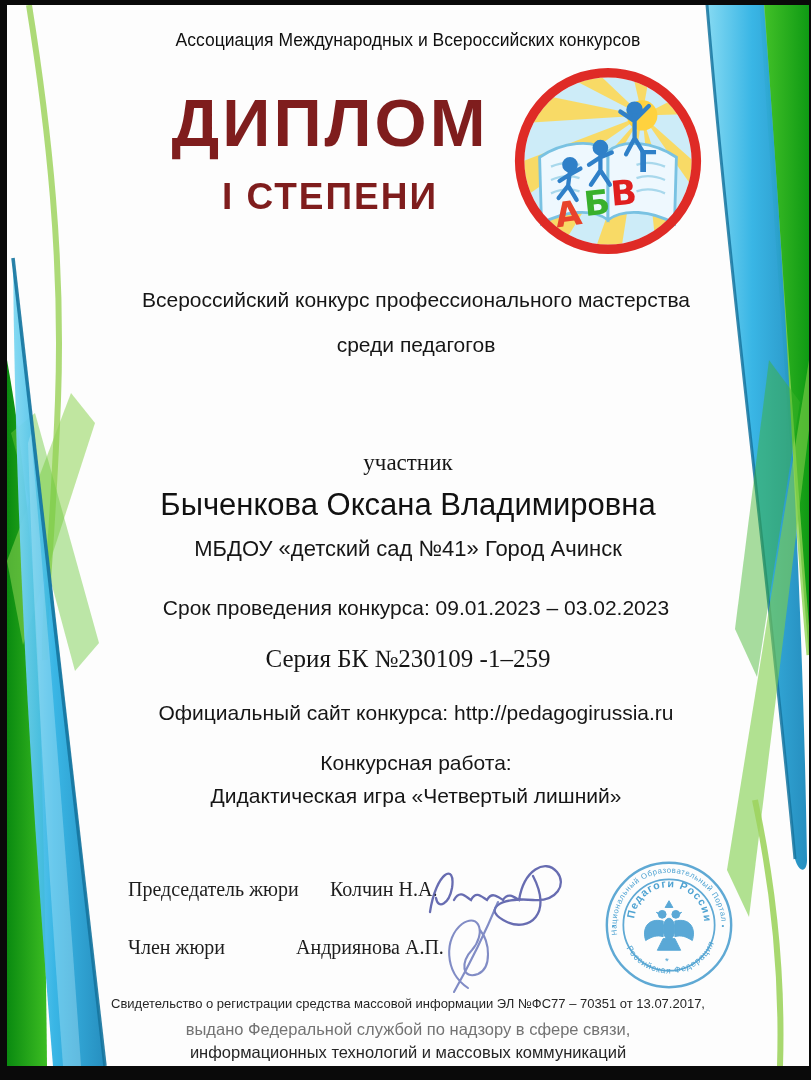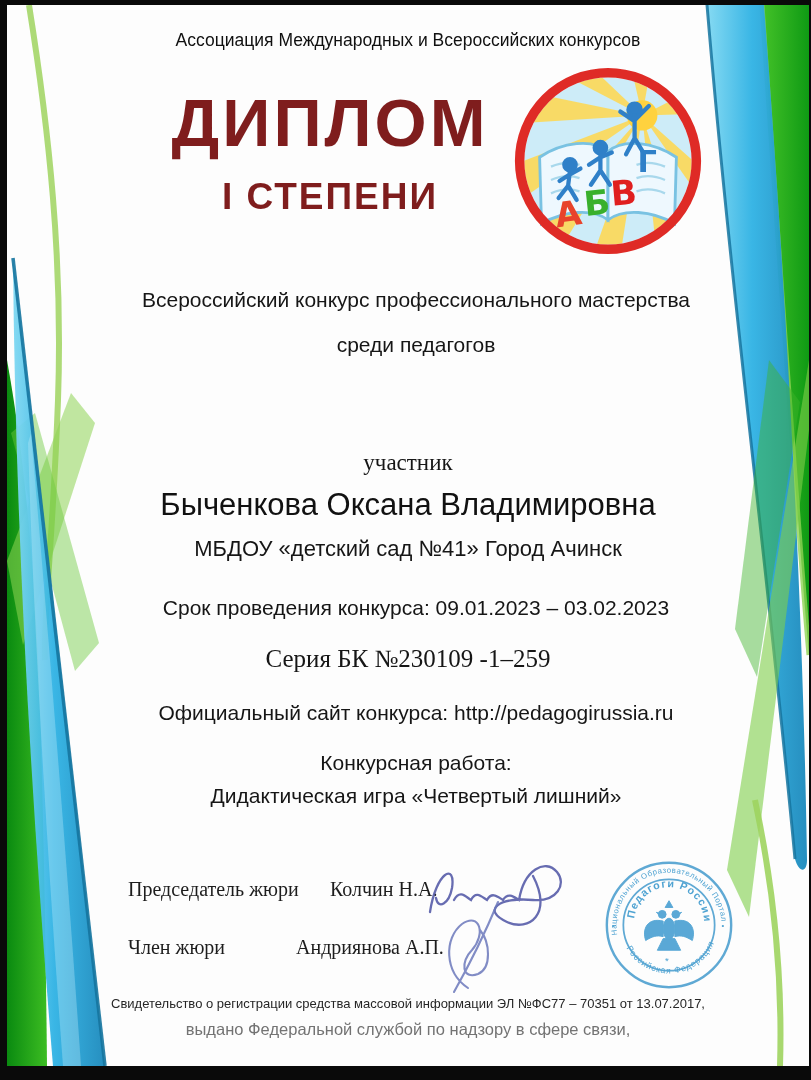--- a/index.html
+++ b/index.html
@@ -176,15 +176,16 @@
           <path d="M77,59 l6,-2 -5,4 z"></path>
         <path d="M66,52 l4,-7 4,7 z"></path>
         <path d="M64,66 C48,62 42,74 46,86 C52,82 58,80 64,82 Z"></path>
         <path d="M76,66 C92,62 98,74 94,86 C88,82 82,80 76,82 Z"></path>
         <path d="M64,84 l-6,12 h24 l-6,-12 z"></path>
       </g>
     </svg>
 
     <div class="t" style="top:991px;font-size:13px;color:#262626;">Свидетельство о регистрации средства массовой информации ЭЛ №ФС77 – 70351 от 13.07.2017,</div>
     <div class="t" style="top:1015px;font-size:16.5px;color:#737373;">выдано Федеральной службой по надзору в сфере связи,</div>
+    <div class="t" style="top:1038px;font-size:16.5px;color:#262626;">информационных технологий и массовых коммуникаций</div>
 
   </div>
 </div>
 
 </body></html>

